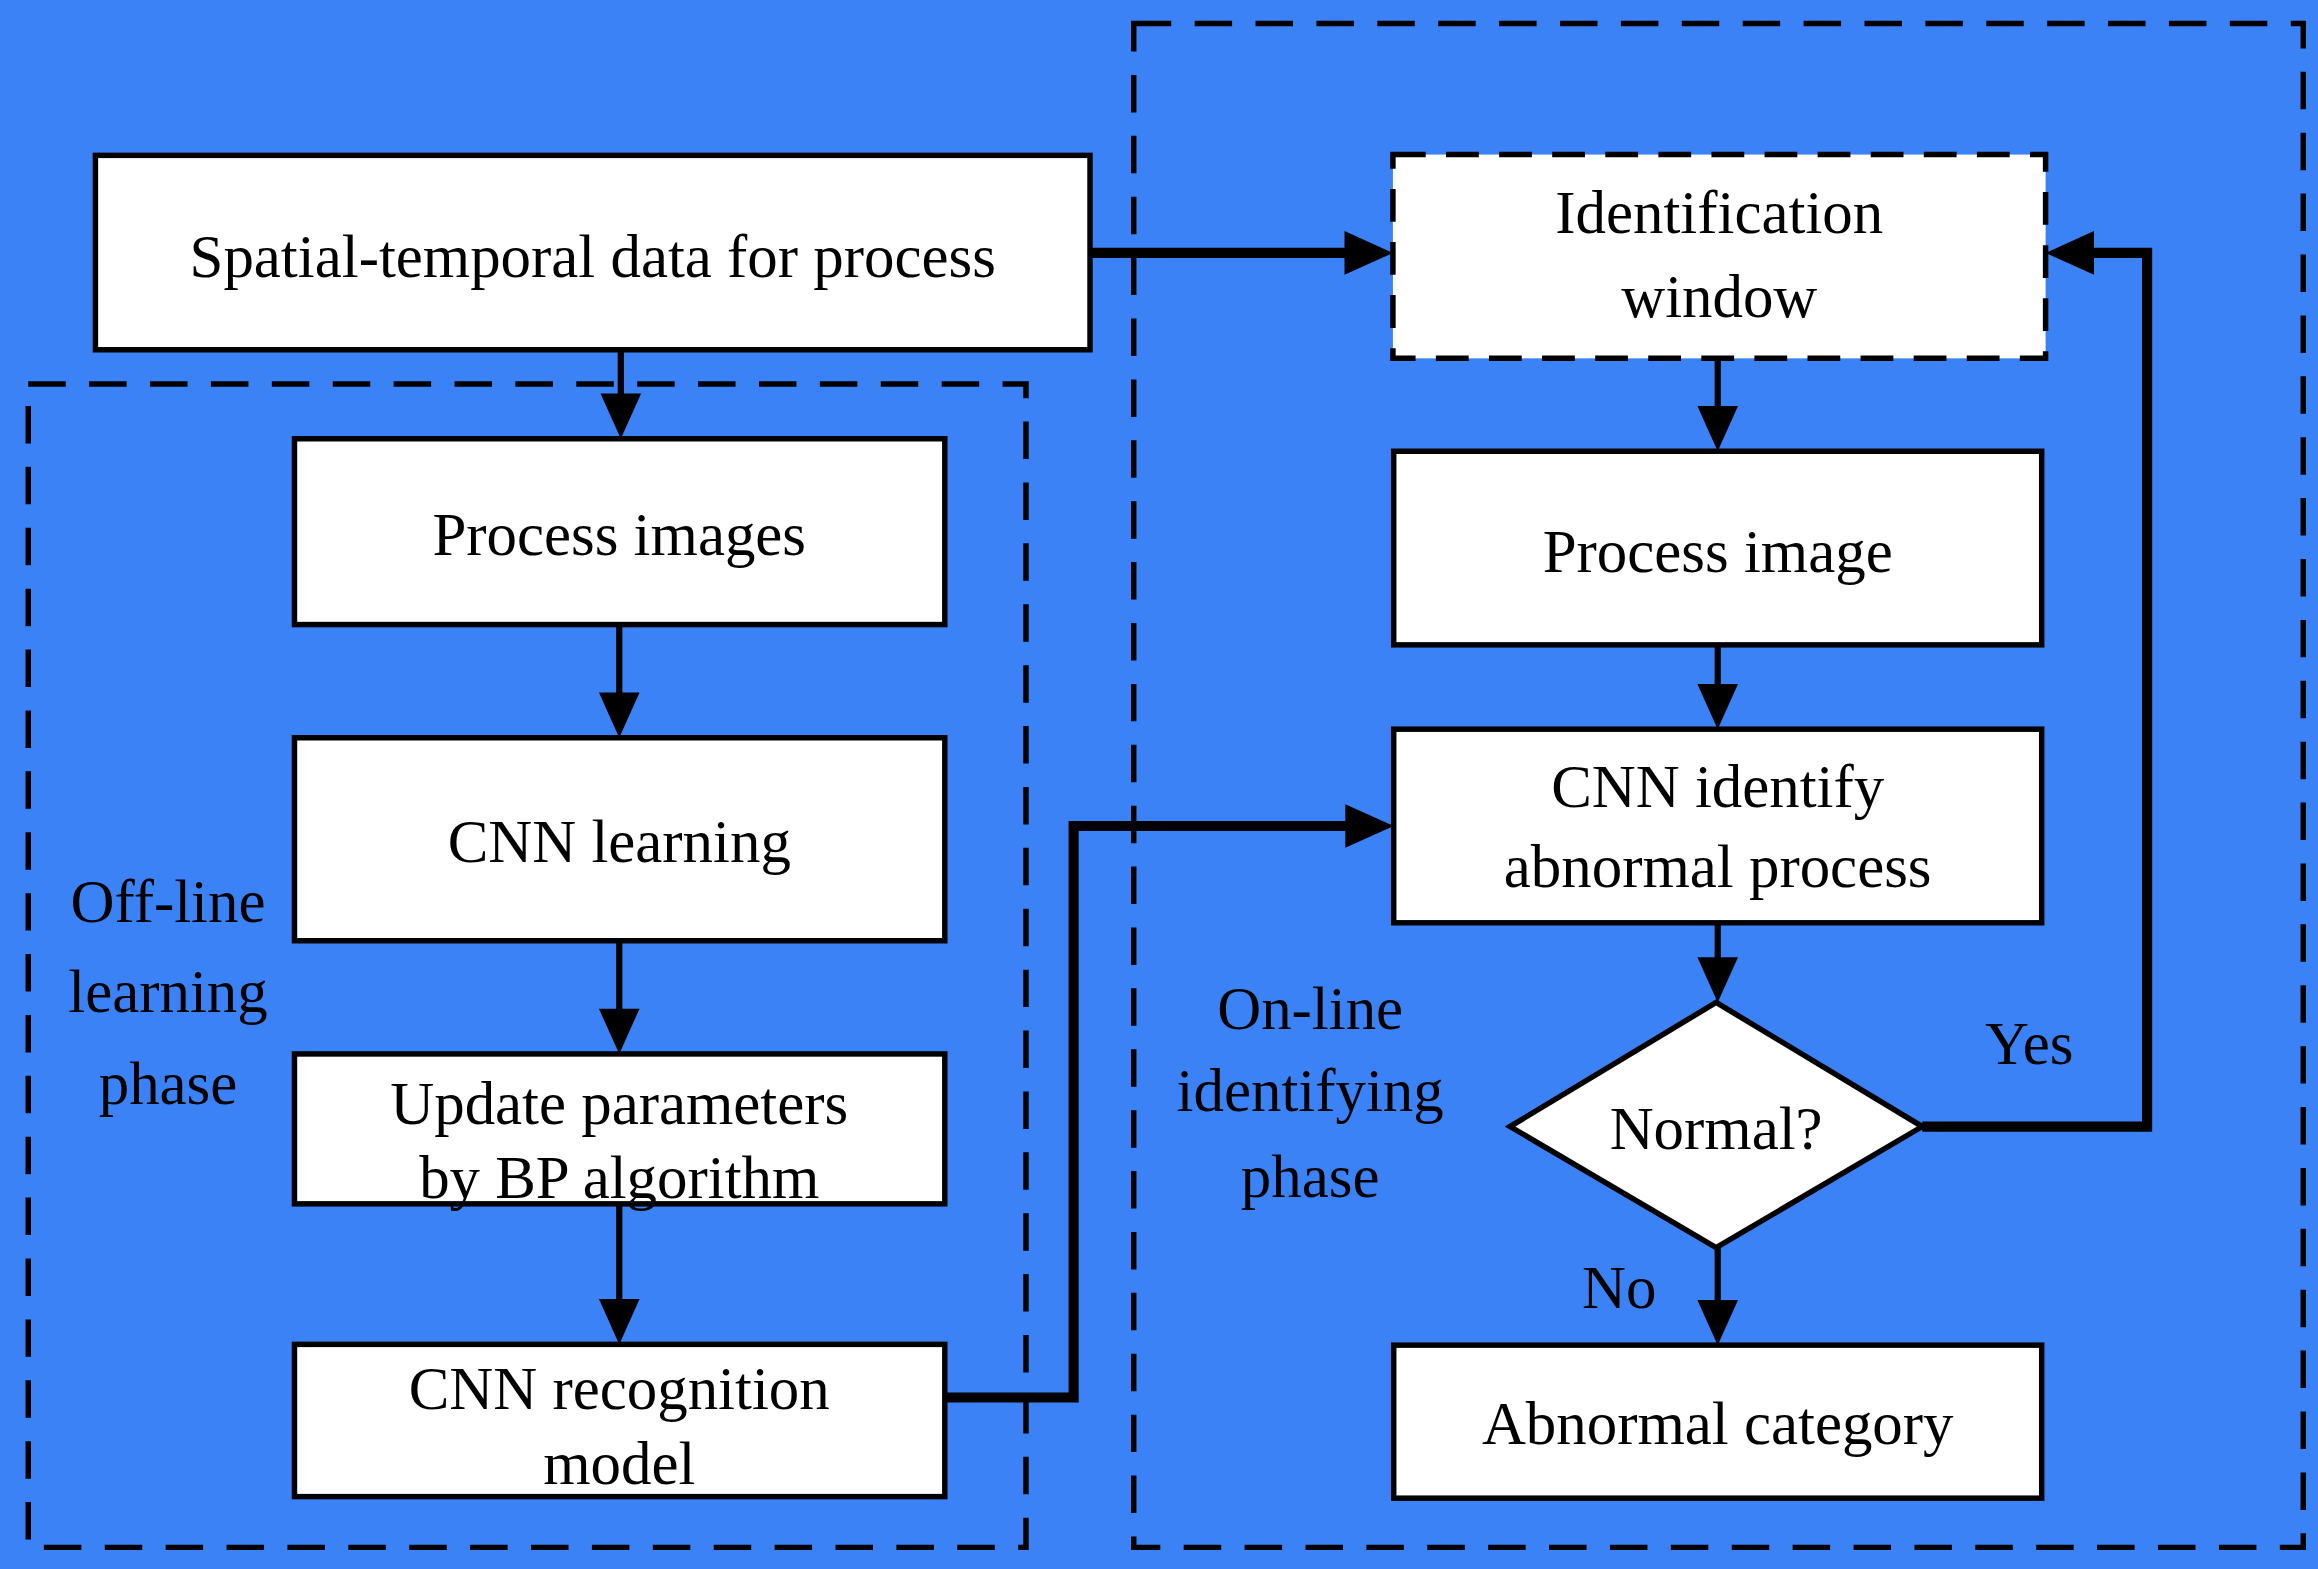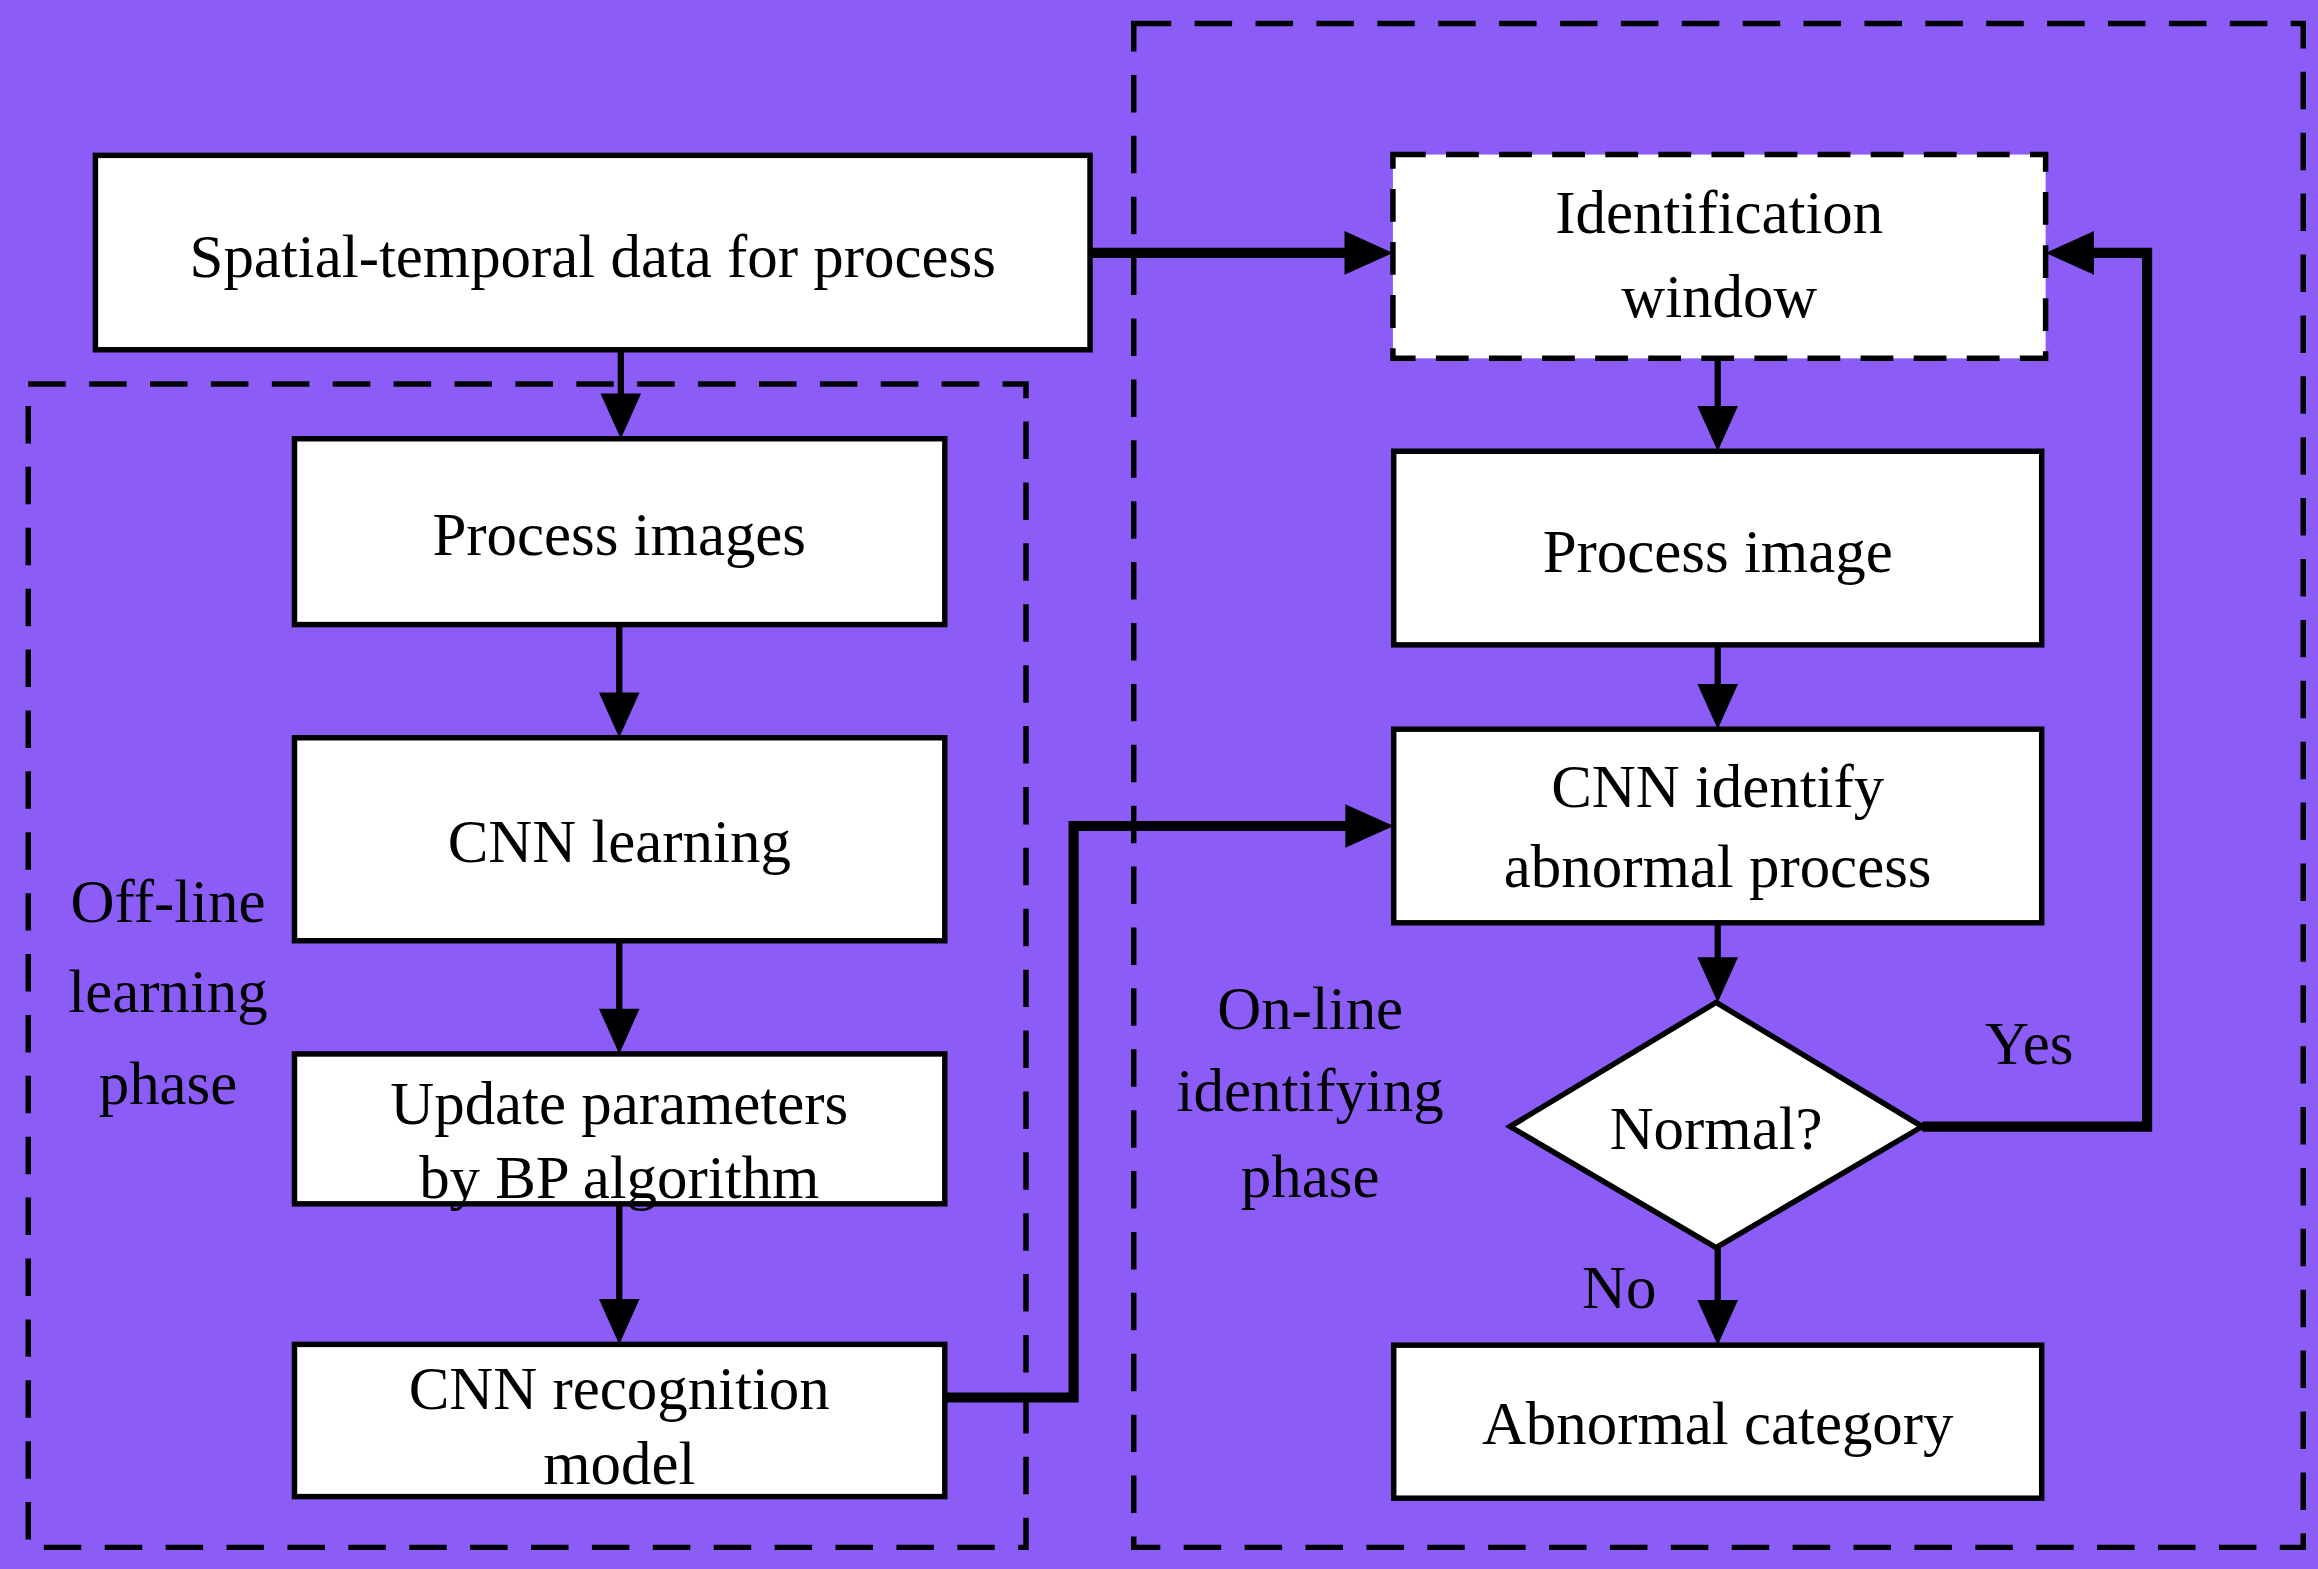--- a/index.html
+++ b/index.html
@@ -4,21 +4,21 @@
 <style>
   html, body {
     margin: 0;
     padding: 0;
     background: #ffffff;
   }
   #canvas {
     position: relative;
     width: 2319px;
     height: 1570px;
-    background: #8b5cf6;
+    background: #3b82f6;
   }
   svg { display: block; }
   .box {
     fill: #ffffff;
     stroke: #000000;
     stroke-width: 7;
   }
   .dashed-container {
     fill: none;
     stroke: #000000;

